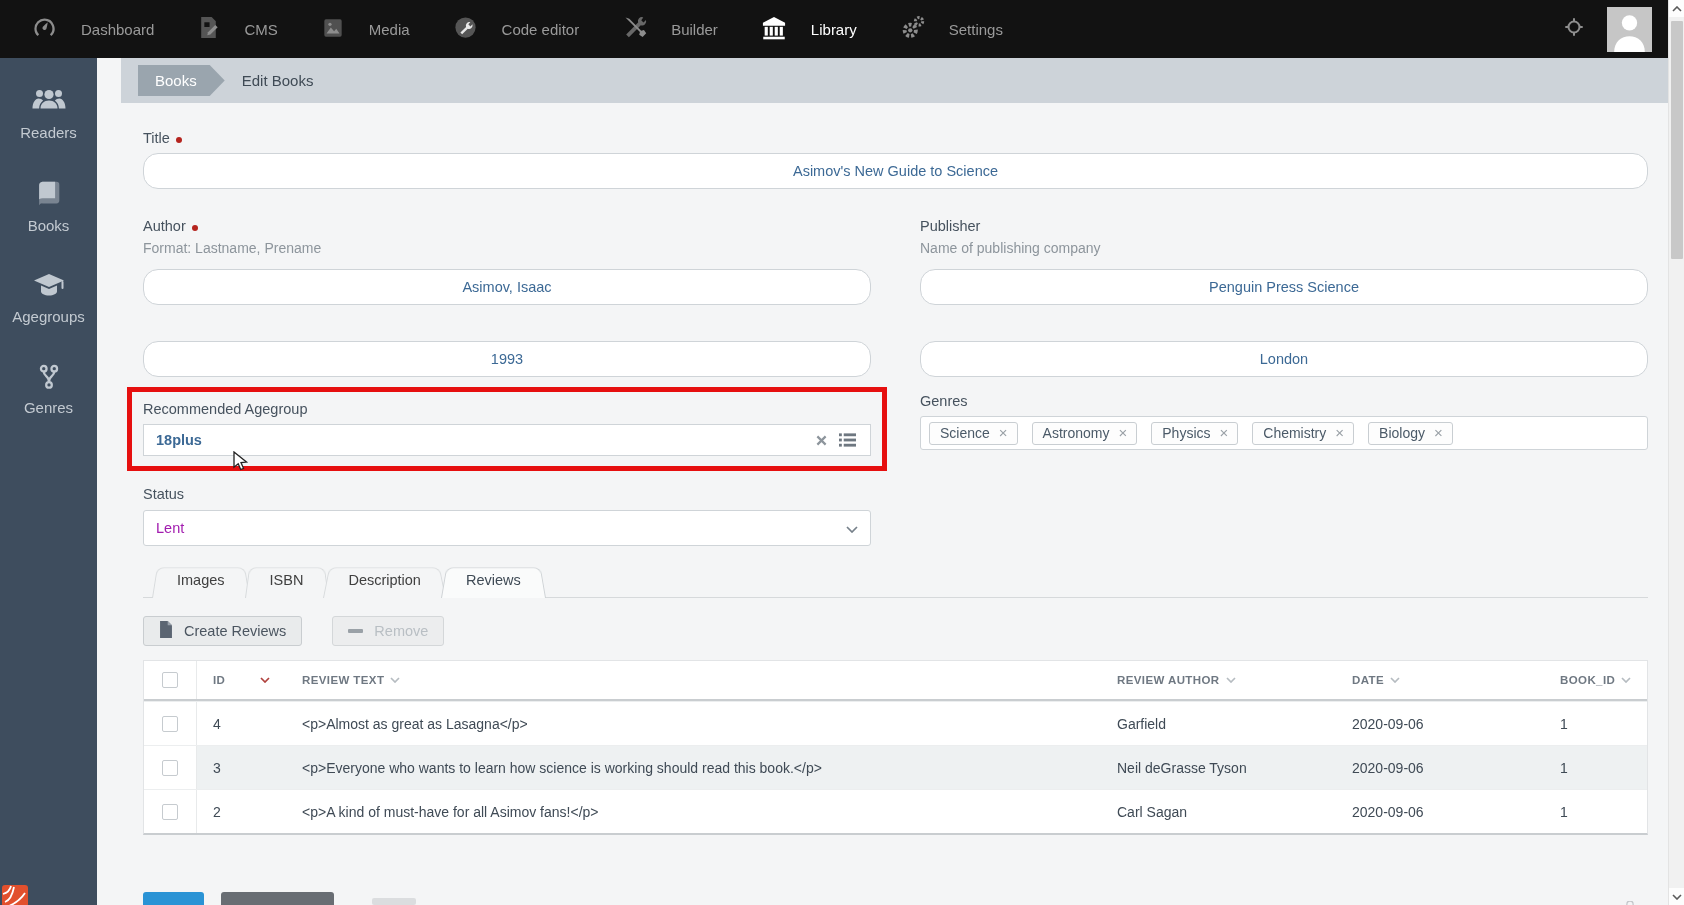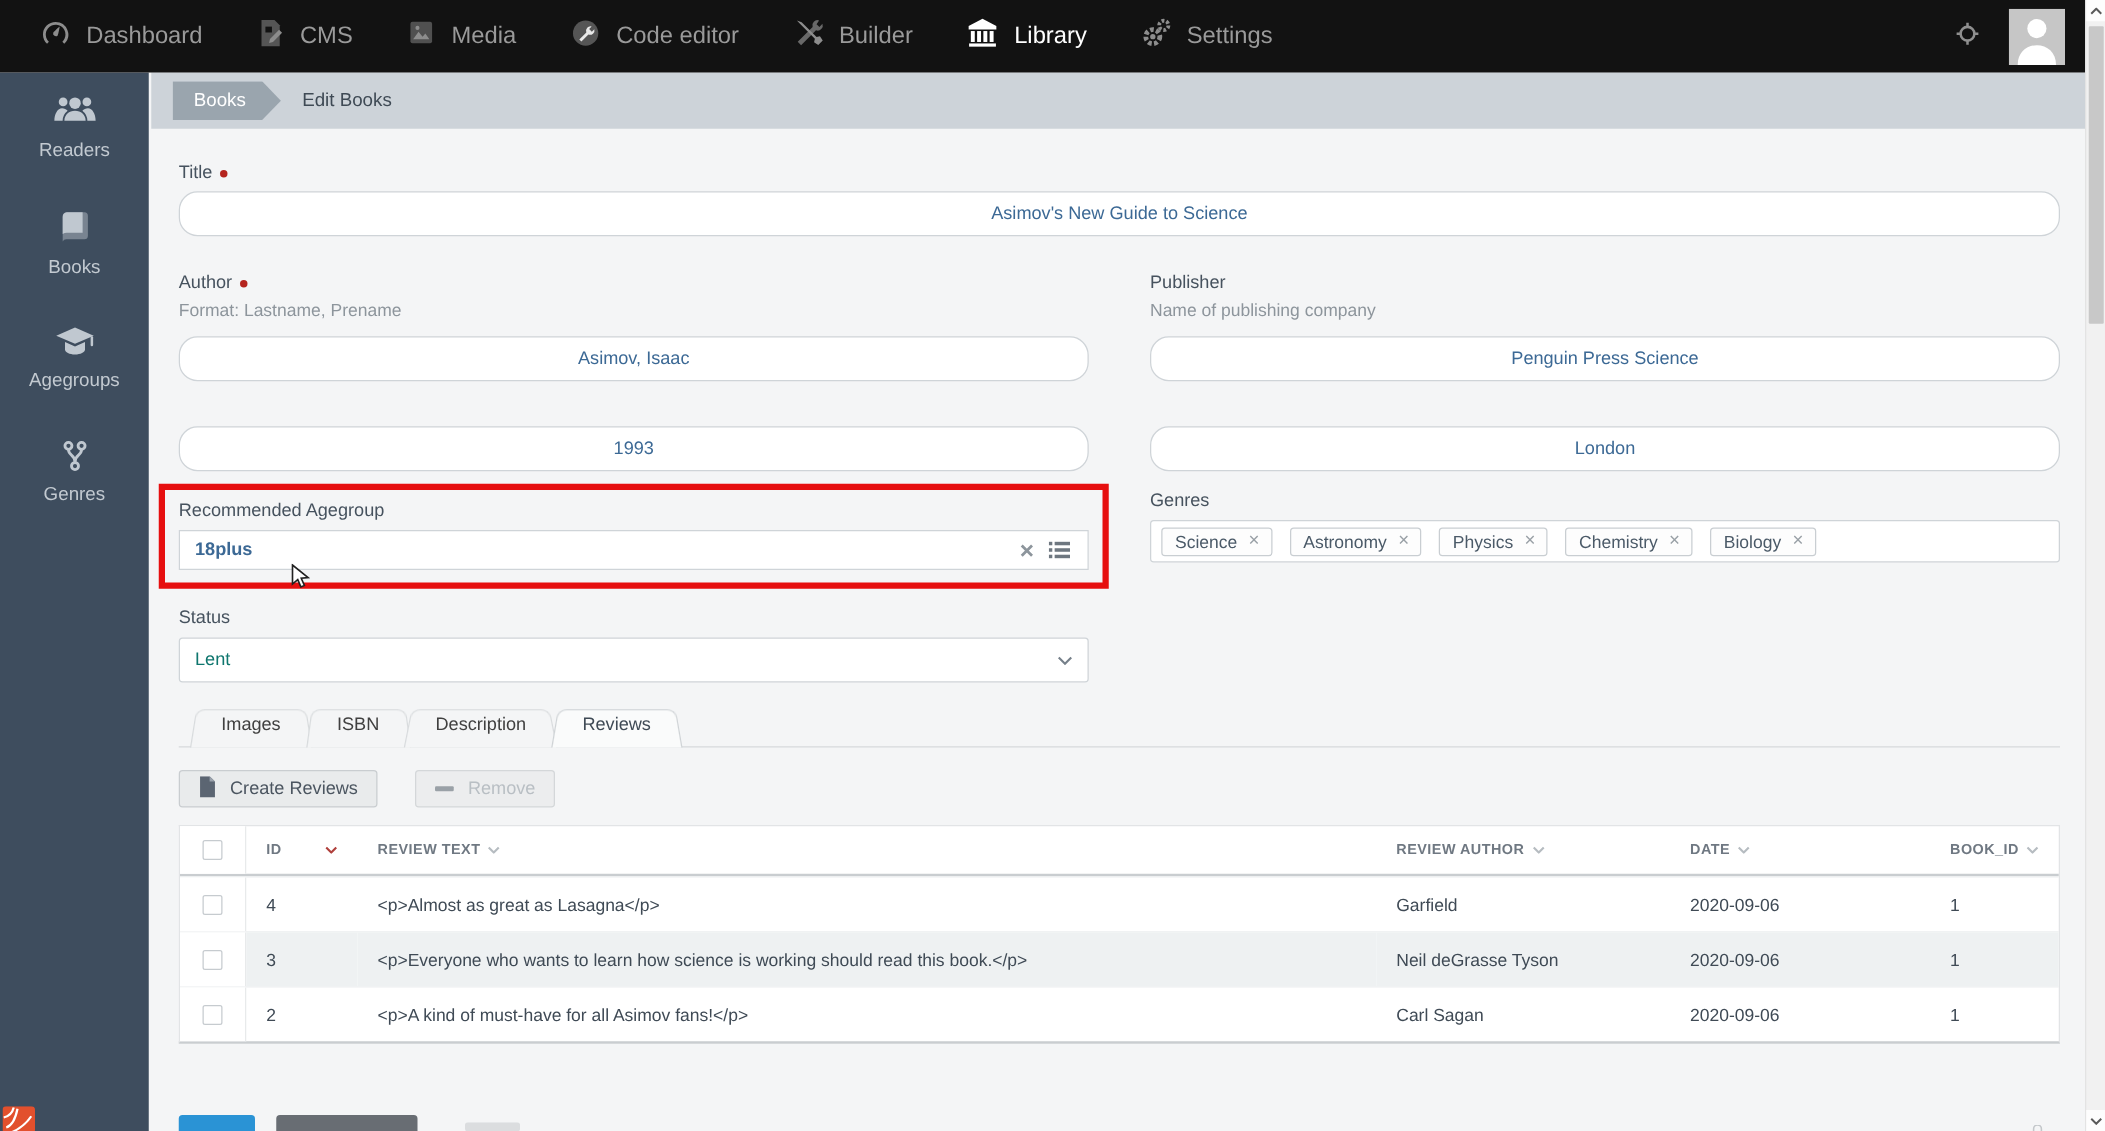--- a/index.html
+++ b/index.html
@@ -1,36 +1,36 @@
 <!DOCTYPE html>
 <html><head>
 <meta charset="utf-8">
 <style>
   * { box-sizing: border-box; margin: 0; padding: 0; }
   html,body { width:1684px; height:905px; overflow:hidden; }
   body { font-family:"Liberation Sans", sans-serif; background:#f4f5f6; position:relative; color:#46525e; }
 
   
   .topbar { position:absolute; top:0; left:0; width:1668px; height:58px; background:#121212; display:flex; align-items:center; padding-left:10px; z-index:5; }
-  .navitem { display:flex; align-items:center; gap:11px; height:100%; padding:0 21px; color:#9a9a9a; font-size:19px; cursor:default; }
+  .navitem { display:flex; align-items:center; gap:23px; height:100%; padding:0 21px; color:#9a9a9a; font-size:15px; cursor:default; }
   .navitem svg { color:#8d8d8d; }
   .navitem.active { color:#ffffff; }
   .navitem.active svg { color:#ffffff; }
   .topbar-right { margin-left:auto; display:flex; align-items:center; gap:22px; padding-right:16px; }
   .crosshair { color:#8f8f8f; }
   .avatar { width:45px; height:45px; display:block; }
 
   
   .scrollbar { position:absolute; top:0; right:0; width:16px; height:905px; background:#f1f1f1; border-left:1px solid #e3e3e3; z-index:9; }
   .sb-arrow { position:absolute; left:0; width:16px; height:17px; background:#fdfdfd; color:#5a5a5a; display:flex; align-items:center; justify-content:center; }
   .sb-up { top:0; } .sb-down { bottom:0; }
   .sb-thumb { position:absolute; left:2px; top:21px; width:12px; height:238px; background:#c8c8c8; border-radius:1px; }
 
   
-  .sidebar { position:absolute; top:58px; left:0; width:119px; height:847px; background:#3e4d5e; padding-top:18px; z-index:4; }
+  .sidebar { position:absolute; top:58px; left:0; width:97px; height:847px; background:#3e4d5e; padding-top:30px; z-index:4; }
   .side-item { text-align:center; margin-bottom:38px; color:#c3cad1; font-size:15px; cursor:pointer; }
   .side-item svg { display:block; margin:0 auto 8px; color:#c0c8d0; }
 
   
   .crumbbar { position:absolute; top:58px; left:121px; width:1547px; height:45px; background:#cdd3d9; display:flex; align-items:center; z-index:3; }
   .crumb-root { margin-left:17px; background:#9aa5ae; color:#ffffff; font-size:15px; height:31px; line-height:31px; padding:0 28px 0 17px;
     clip-path:polygon(0 0, calc(100% - 15px) 0, 100% 50%, calc(100% - 15px) 100%, 0 100%); cursor:pointer; }
   .crumb-cur { margin-left:17px; color:#3f4a55; font-size:15px; }
 
   
@@ -57,21 +57,21 @@
   .lookup-btn { display:flex; align-items:center; justify-content:center; width:26px; height:26px; cursor:pointer; color:#8d959c; }
   .lookup-btn.list { color:#6e7780; }
 
   .genres-cell { padding-top:15px; }
   .tagbox { margin-top:6px; min-height:34px; background:#fff; border:1px solid #cfd4d8; border-radius:3px; display:flex; align-items:center; gap:14px; padding:4px 8px; }
   .tag { display:inline-flex; align-items:center; gap:9px; border:1px solid #c9ced2; border-radius:3px; background:#fdfdfd; padding:2px 9px 3px 10px; font-size:14px; color:#4b5a68; }
   .tag .x { color:#99a0a6; font-size:15px; line-height:1; cursor:pointer; }
 
   .fblock-status { margin-top:14px; }
   .selbox { margin-top:7px; width:100%; height:36px; background:#fff; border:1px solid #cfd4d8; border-radius:3px; display:flex; align-items:center; padding:0 12px; cursor:pointer; }
-  .selbox .val { flex:1; font-size:14.5px; color:#0f766e; }
+  .selbox .val { flex:1; font-size:14.5px; color:#a21caf; }
   .selbox .chev { color:#76808a; }
 
   
   .tabsrow { margin-top:18px; border-bottom:1px solid #d6d9db; display:flex; padding-left:9px; height:34px; align-items:flex-end; }
   .tab { position:relative; padding:8px 25px 9px; font-size:14.5px; color:#404040; margin-right:-5px; cursor:pointer; z-index:1; }
   .tab::before { content:""; position:absolute; inset:0; bottom:-1px; border:1px solid #d8dbdd; border-bottom:none; border-radius:8px 8px 0 0;
     transform:perspective(9px) rotateX(1.7deg); transform-origin:bottom; background:#f4f5f6; z-index:-1; }
   .tab.active { color:#3f4a55; z-index:2; }
   .tab.active::before { background:#fafbfb; border-color:#cfd3d6; }
 

